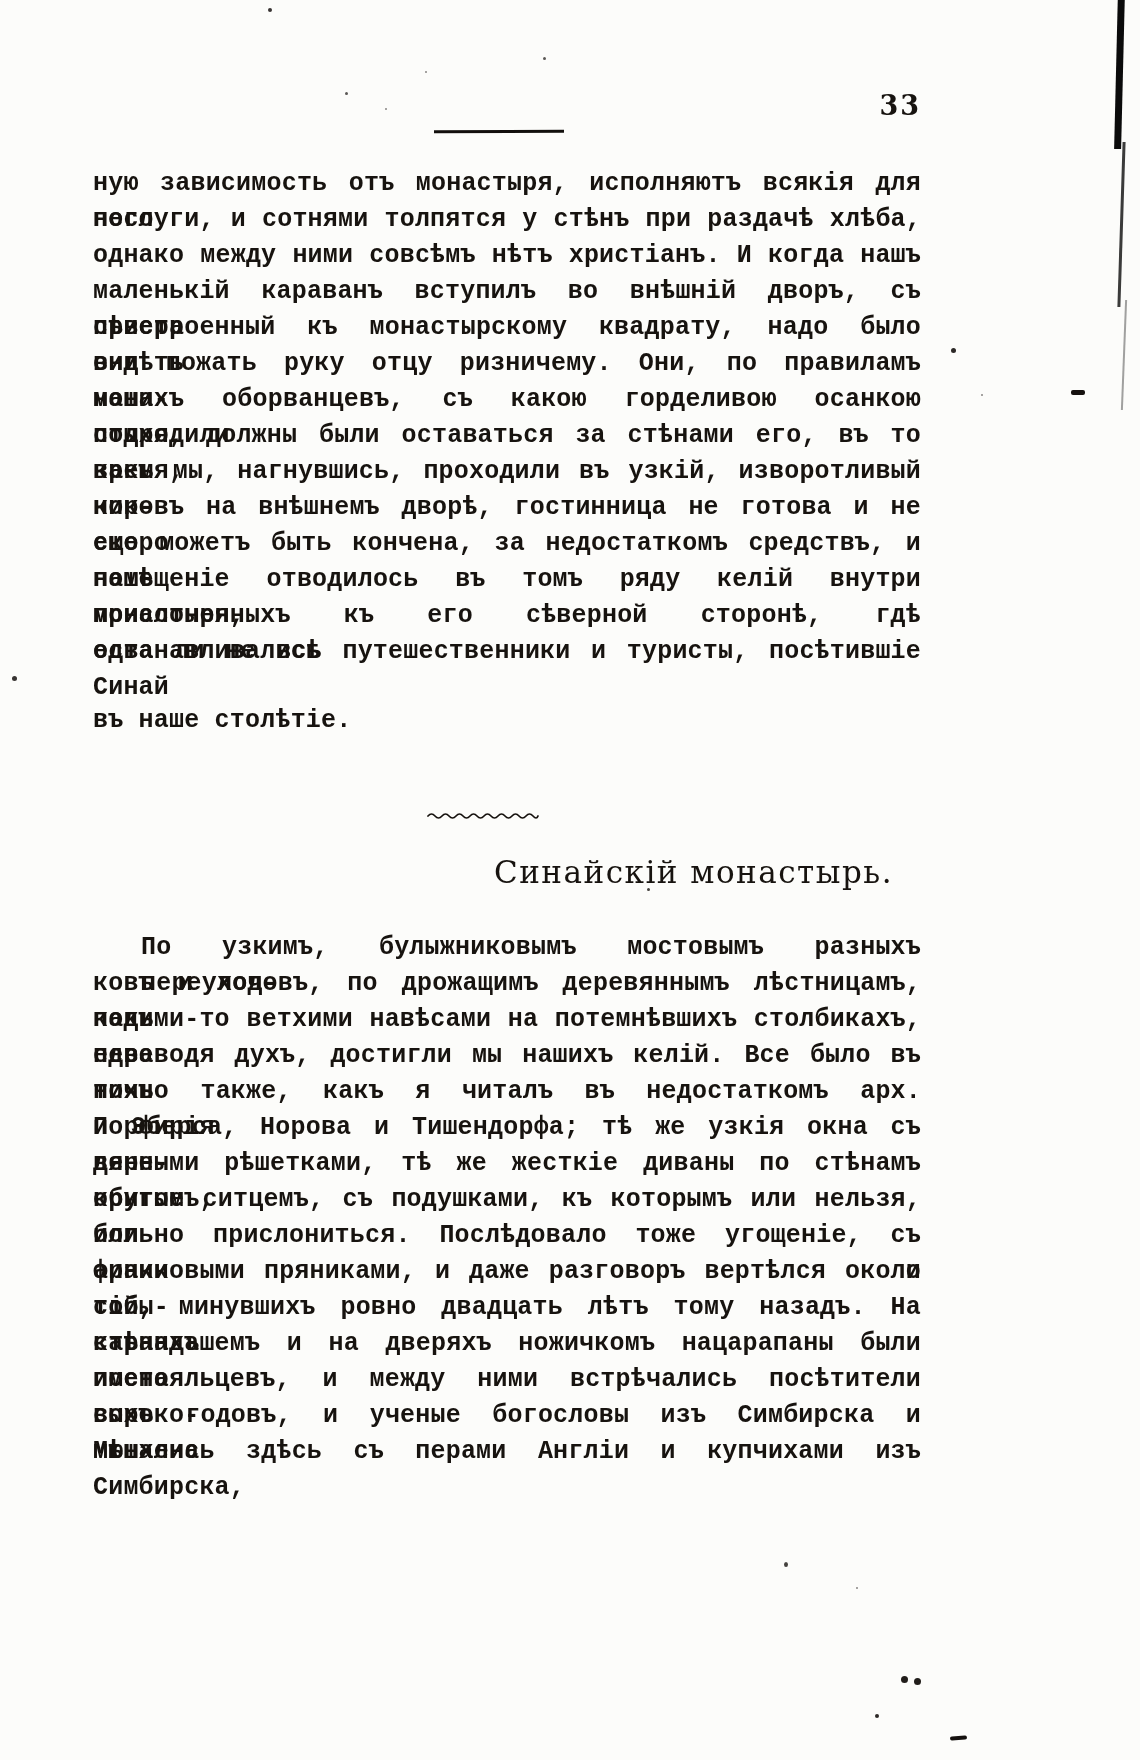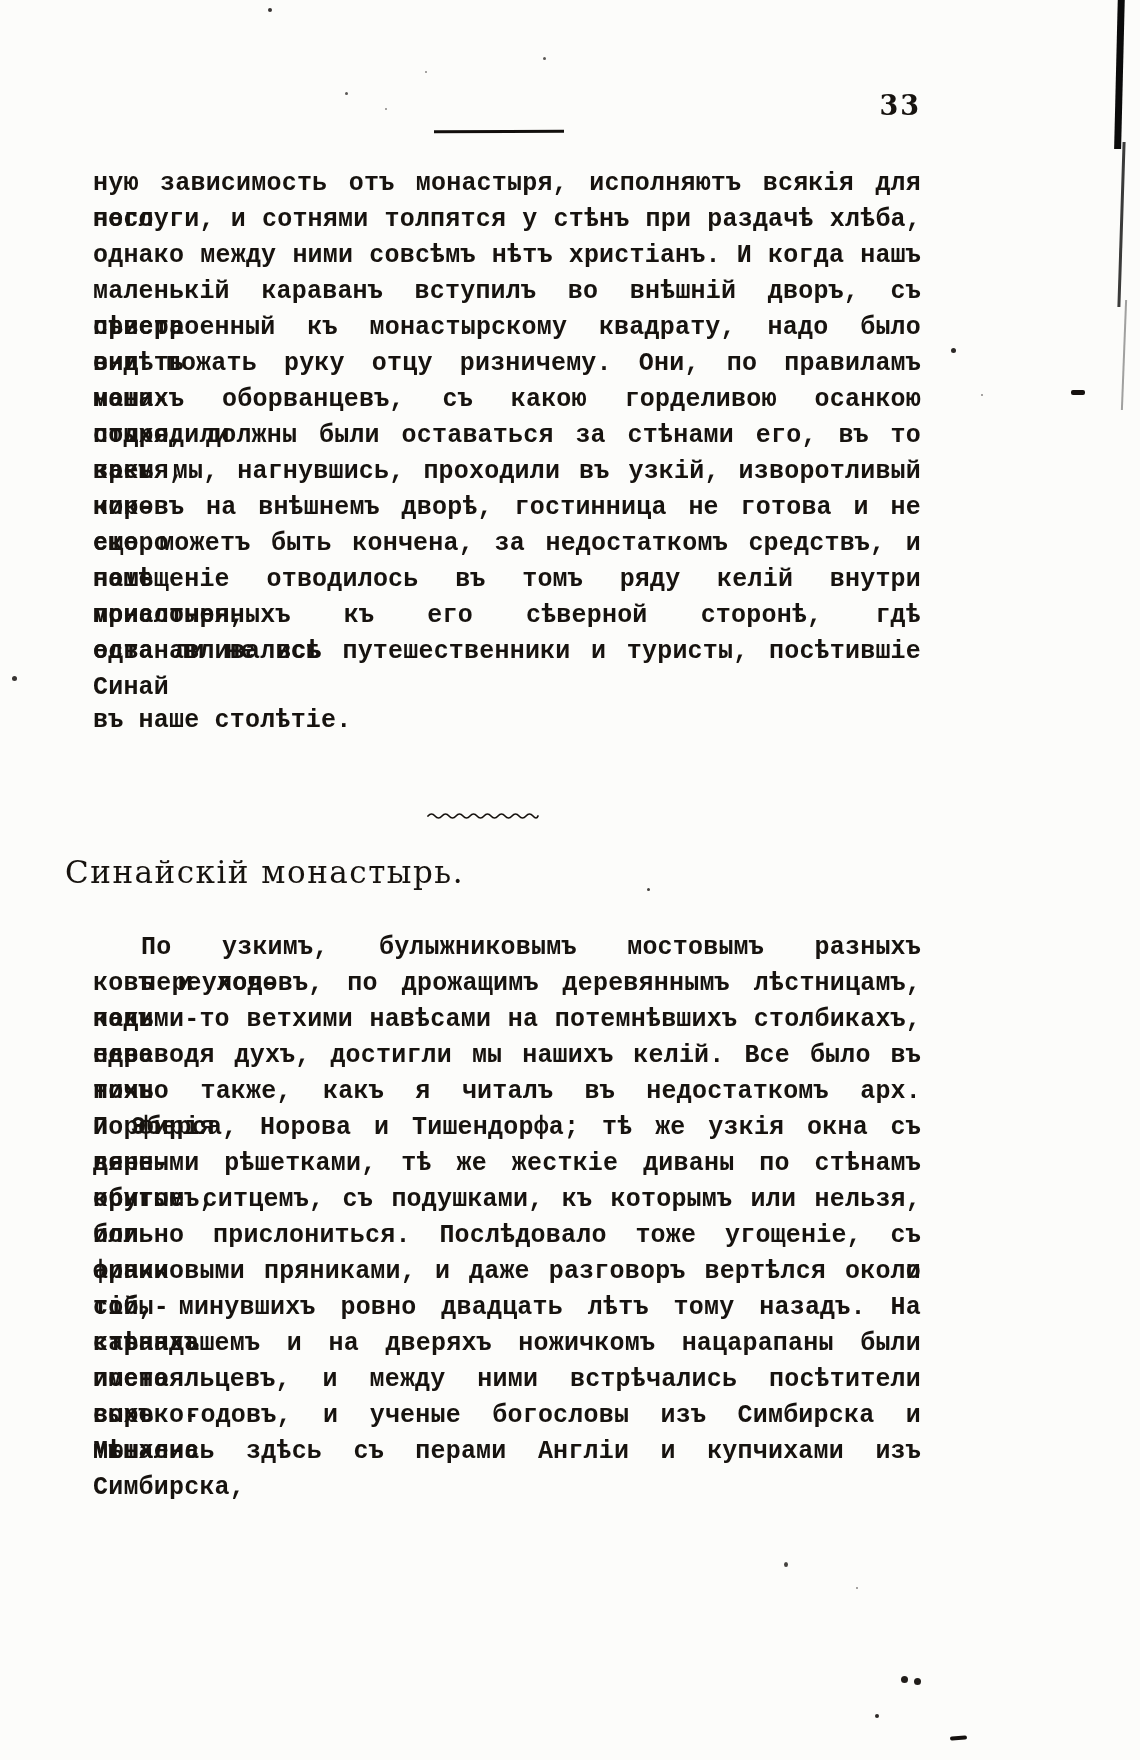--- a/index.html
+++ b/index.html
@@ -26,21 +26,21 @@
     white-space:normal;height:36px;overflow:visible;
     letter-spacing:.2px;
     font-family:Liberation Mono, monospace;
   }
   .para .ln.indent{padding-left:48px;}
   .para .ln.short{text-align-last:left;margin-top:33px;}
   #para1{top:166px;}
   #para2{top:930px;}
   
   .heading{
-    left:93px;top:854px;width:828px;text-align:left;
+    left:93px;top:854px;width:828px;text-align:right;
     font-size:31px;font-weight:400;letter-spacing:1.5px;
     transform:translateX(-28px);
   }
   
   .divider{left:427px;top:811px;width:112px;height:10px;}
   
   .edge1{left:1116px;top:-6px;width:7px;height:155px;background:#0b0b0b;transform:rotate(1.4deg);}
   .edge2{left:1120px;top:142px;width:3px;height:165px;background:rgba(10,10,10,.8);transform:rotate(1.8deg);}
   .edge3{left:1123px;top:300px;width:2px;height:110px;background:rgba(10,10,10,.38);transform:rotate(2.2deg);}
   .speck{background:#15110e;border-radius:50%;}

